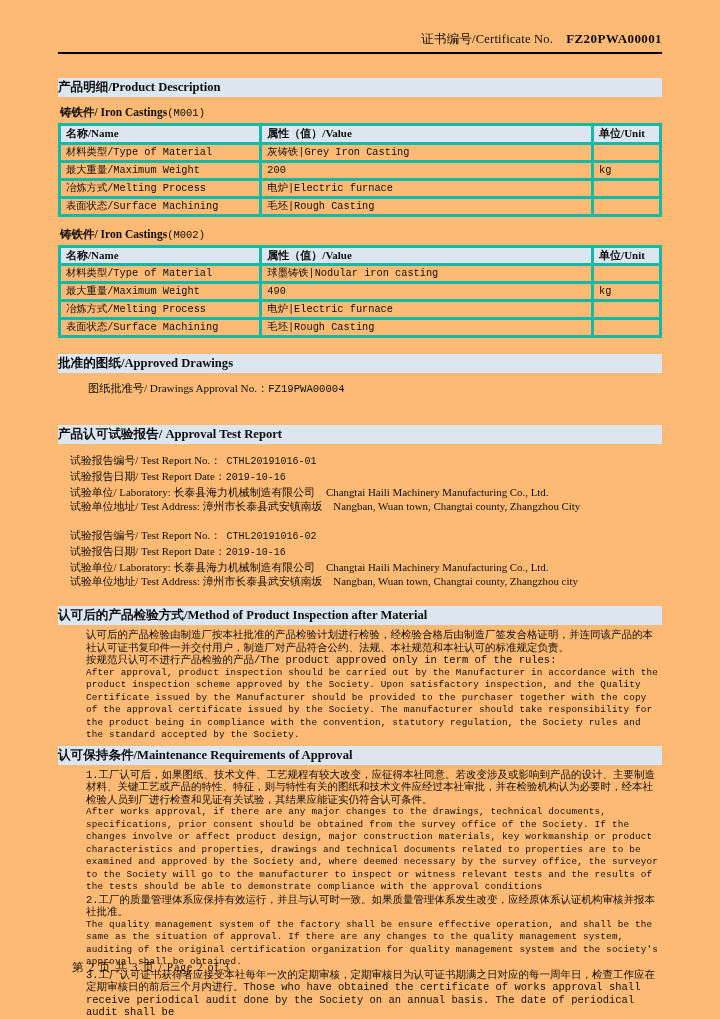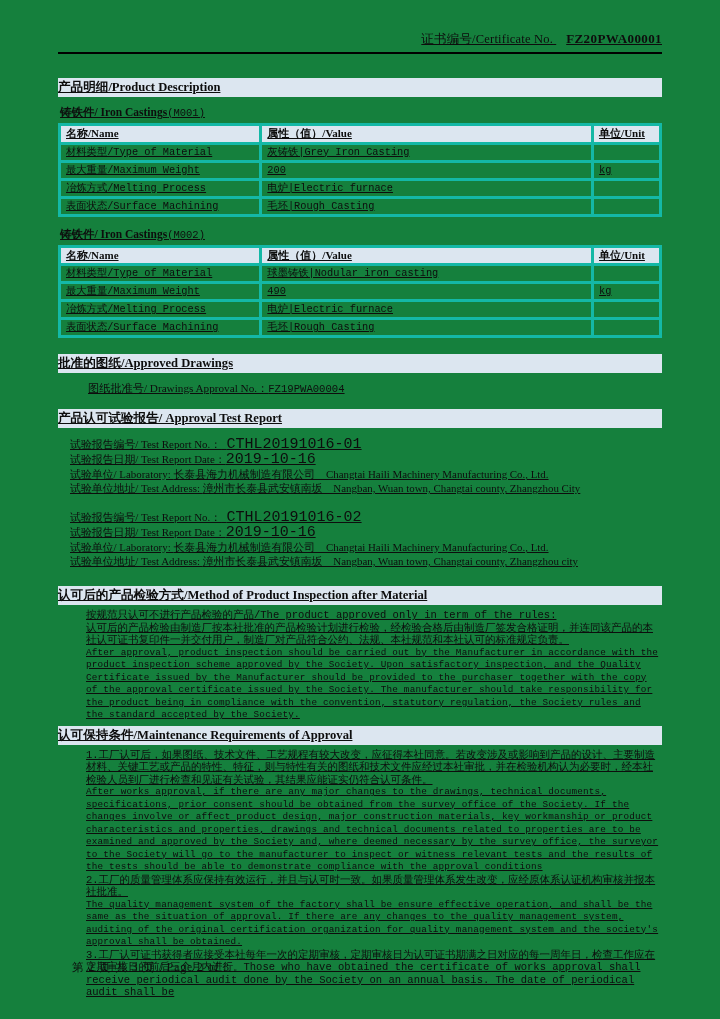--- a/index.html
+++ b/index.html
@@ -1,43 +1,42 @@
 <!DOCTYPE html>
 <html><head>
 <meta charset="utf-8">
 <style>
   html,body { margin:0; padding:0; background:#ffffff; }
   .page {
     position:relative;
     width:720px; height:1019px;
-    background:#15803d;
+    background:#fdba74;
     box-sizing:border-box;
     padding:30px 58px 0 58px;
     overflow:hidden;
     color:#0d0d0d;
     font-family:"Liberation Serif","DejaVu Serif",serif;
-    text-decoration:underline;
   }
   
   .hdr { text-align:right; font-size:12.5px; line-height:17px; }
   .hdr .lbl { letter-spacing:0.2px; }
   .hdr .num { font-weight:bold; font-size:13px; margin-left:10px; letter-spacing:0.4px; }
   .rule { border-top:2.6px solid #000; margin-top:4px; }
 
   
   .bar {
     background:#dce6f0;
     font-weight:bold;
     font-size:12.6px;
     line-height:15px;
     padding:2px 5px 2px 0;
   }
   .bar.b1 { margin-top:24px; }
   .bar.b2 { margin-top:16px; }
-  .bar.b3 { margin-top:12px; }
+  .bar.b3 { margin-top:28px; }
   .bar.b4 { margin-top:18px; }
   .bar.b5 { margin-top:4px; }
 
   
   .tbl-title { margin:8px 0 3px 2px; font-size:11.5px; line-height:14px; }
   .tbl-title .t-bold { font-weight:bold; }
   .tbl-title .t-code { font-family:"Liberation Mono","DejaVu Sans Mono",monospace; font-size:10.5px; }
   .tbl-title.second { margin-top:10px; }
   table.spec { width:100%; border-collapse:collapse; table-layout:fixed; }
   table.spec th, table.spec td { border:3px solid #14b8a6; padding:1px 5px; overflow:hidden; white-space:nowrap; }
@@ -50,21 +49,21 @@
     font-size:10.3px; line-height:13px; height:13px;
   }
   col.c1 { width:33.5%; } col.c2 { width:55.2%; } col.c3 { width:11.3%; }
 
   
   .drawing-line { margin:8px 0 0 30px; font-size:11.2px; line-height:15px; }
   .drawing-line .val { font-family:"Liberation Mono","DejaVu Sans Mono",monospace; font-size:10.6px; }
 
   .report { margin:9px 0 0 12px; font-size:10.9px; line-height:14px; }
   .report.second { margin-top:15px; }
-  .report .val { font-family:"Liberation Mono","DejaVu Sans Mono",monospace; font-size:15px; }
+  .report .val { font-family:"Liberation Mono","DejaVu Sans Mono",monospace; font-size:10px; }
   .report .txt { font-size:10.9px;text-align:right; }
 
   
   .body-block { margin:4px 2px 0 28px; }
   p.para { margin:0 0 0 0; padding:0; }
   p.para.cn {
     font-family:"Liberation Mono","DejaVu Sans Mono",monospace;
     font-size:10.5px; line-height:12.5px;
   }
   p.para.en {
@@ -191,22 +190,22 @@
     <div><span>试验报告编号/ Test Report No.：</span>&nbsp;&nbsp;<span class="val">CTHL20191016-02</span></div>
     <div><span>试验报告日期/ Test Report Date：</span><span class="val">2019-10-16</span></div>
     <div><span>试验单位/ Laboratory: </span><span class="txt">长泰县海力机械制造有限公司　Changtai Haili Machinery Manufacturing Co., Ltd.</span></div>
     <div><span>试验单位地址/ Test Address: </span><span class="txt">漳州市长泰县武安镇南坂　Nangban, Wuan town, Changtai county, Zhangzhou city</span></div>
   </div>
 
   <div class="bar b4">
     <span>认可后的产品检验方式/Method of Product Inspection after Material</span>
   </div>
   <div class="body-block">
+    <p class="para cn">认可后的产品检验由制造厂按本社批准的产品检验计划进行检验，经检验合格后由制造厂签发合格证明，并连同该产品的本社认可证书复印件一并交付用户，制造厂对产品符合公约、法规、本社规范和本社认可的标准规定负责。</p>
     <p class="para cn">按规范只认可不进行产品检验的产品/The product approved only in term of the rules:</p>
-    <p class="para cn">认可后的产品检验由制造厂按本社批准的产品检验计划进行检验，经检验合格后由制造厂签发合格证明，并连同该产品的本社认可证书复印件一并交付用户，制造厂对产品符合公约、法规、本社规范和本社认可的标准规定负责。</p>
     <p class="para en">After approval, product inspection should be carried out by the Manufacturer in accordance with the product inspection scheme approved by the Society. Upon satisfactory inspection, and the Quality Certificate issued by the Manufacturer should be provided to the purchaser together with the copy of the approval certificate issued by the Society. The manufacturer should take responsibility for the product being in compliance with the convention, statutory regulation, the Society rules and the standard accepted by the Society.</p>
   </div>
 
   <div class="bar b5">
     <span>认可保持条件/Maintenance Requirements of Approval</span>
   </div>
   <div class="body-block">
     <p class="para cn">1.工厂认可后，如果图纸、技术文件、工艺规程有较大改变，应征得本社同意。若改变涉及或影响到产品的设计、主要制造材料、关键工艺或产品的特性、特征，则与特性有关的图纸和技术文件应经过本社审批，并在检验机构认为必要时，经本社检验人员到厂进行检查和见证有关试验，其结果应能证实仍符合认可条件。</p>
     <p class="para en">After works approval, if there are any major changes to the drawings, technical documents, specifications, prior consent should be obtained from the survey office of the Society. If the changes involve or affect product design, major construction materials, key workmanship or product characteristics and properties, drawings and technical documents related to properties are to be examined and approved by the Society and, where deemed necessary by the survey office, the surveyor to the Society will go to the manufacturer to inspect or witness relevant tests and the results of the tests should be able to demonstrate compliance with the approval conditions</p>
     <p class="para cn">2.工厂的质量管理体系应保持有效运行，并且与认可时一致。如果质量管理体系发生改变，应经原体系认证机构审核并报本社批准。</p>

